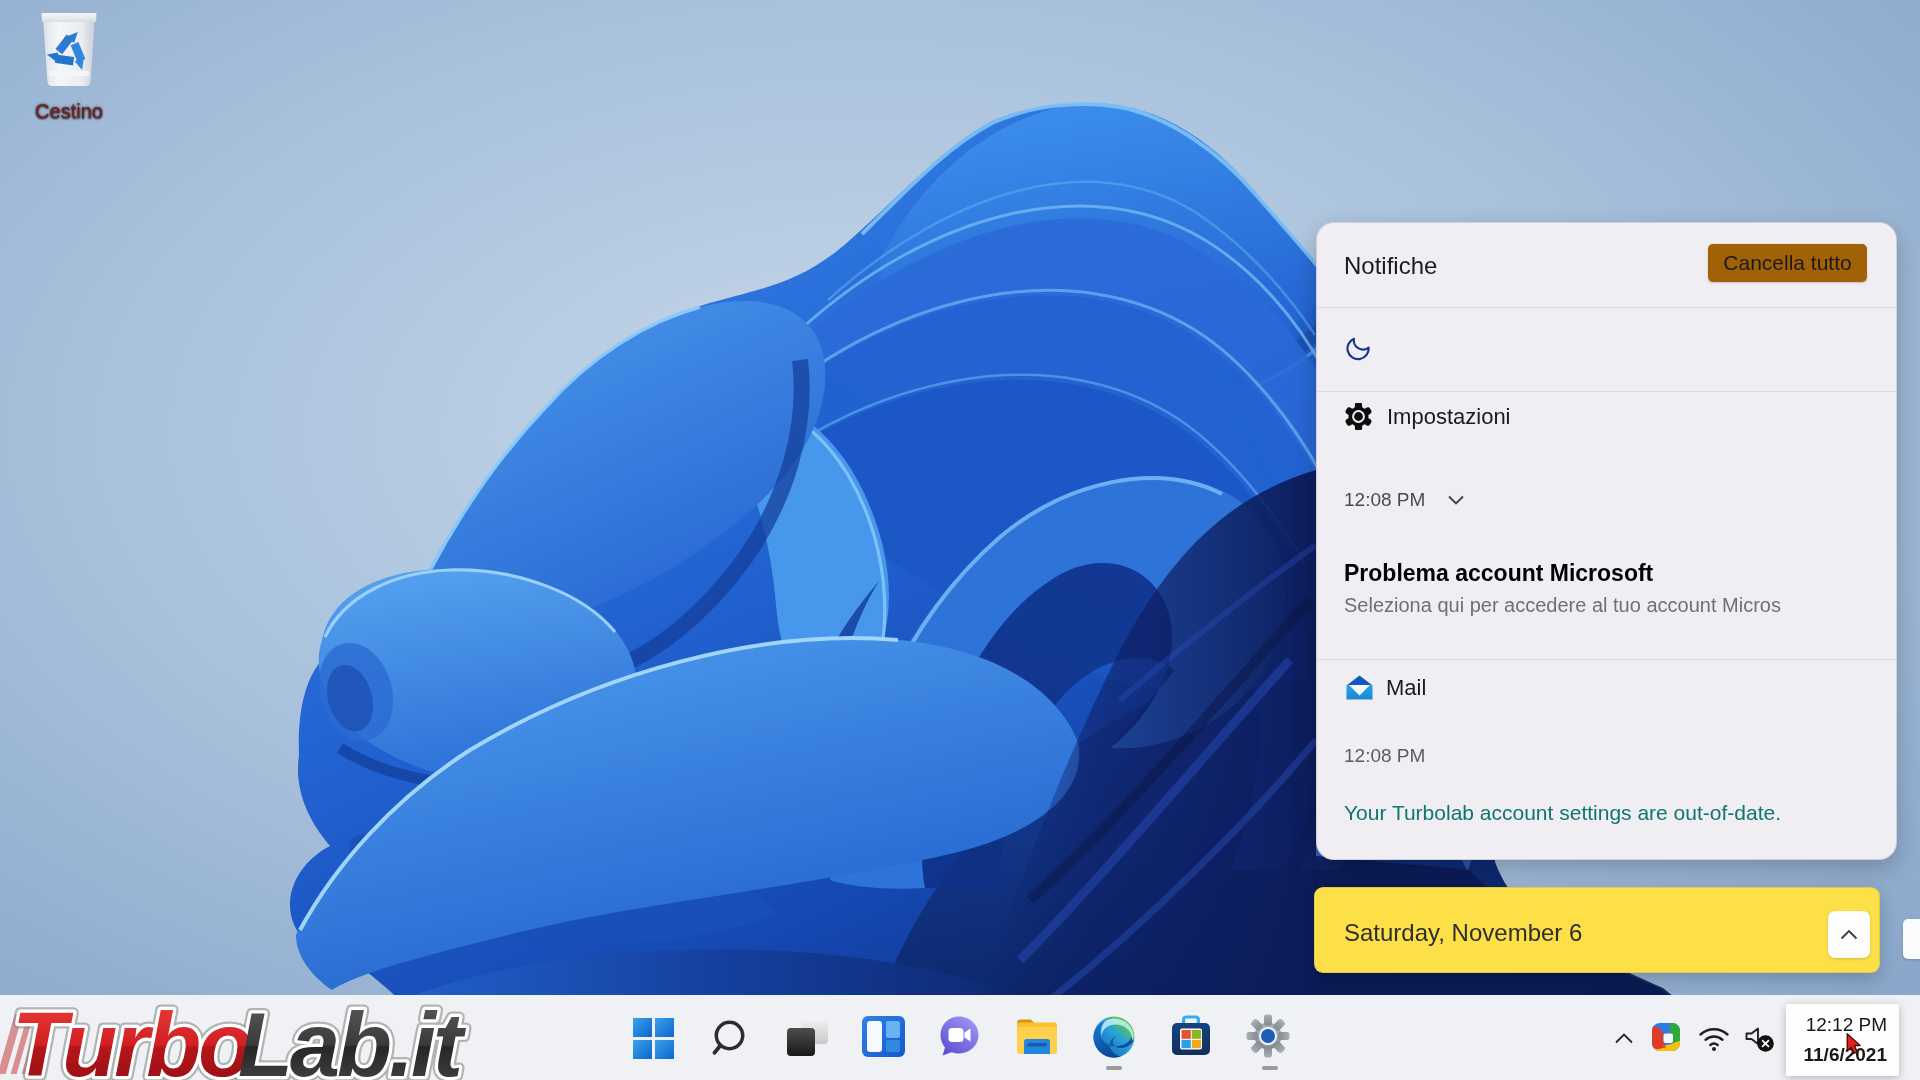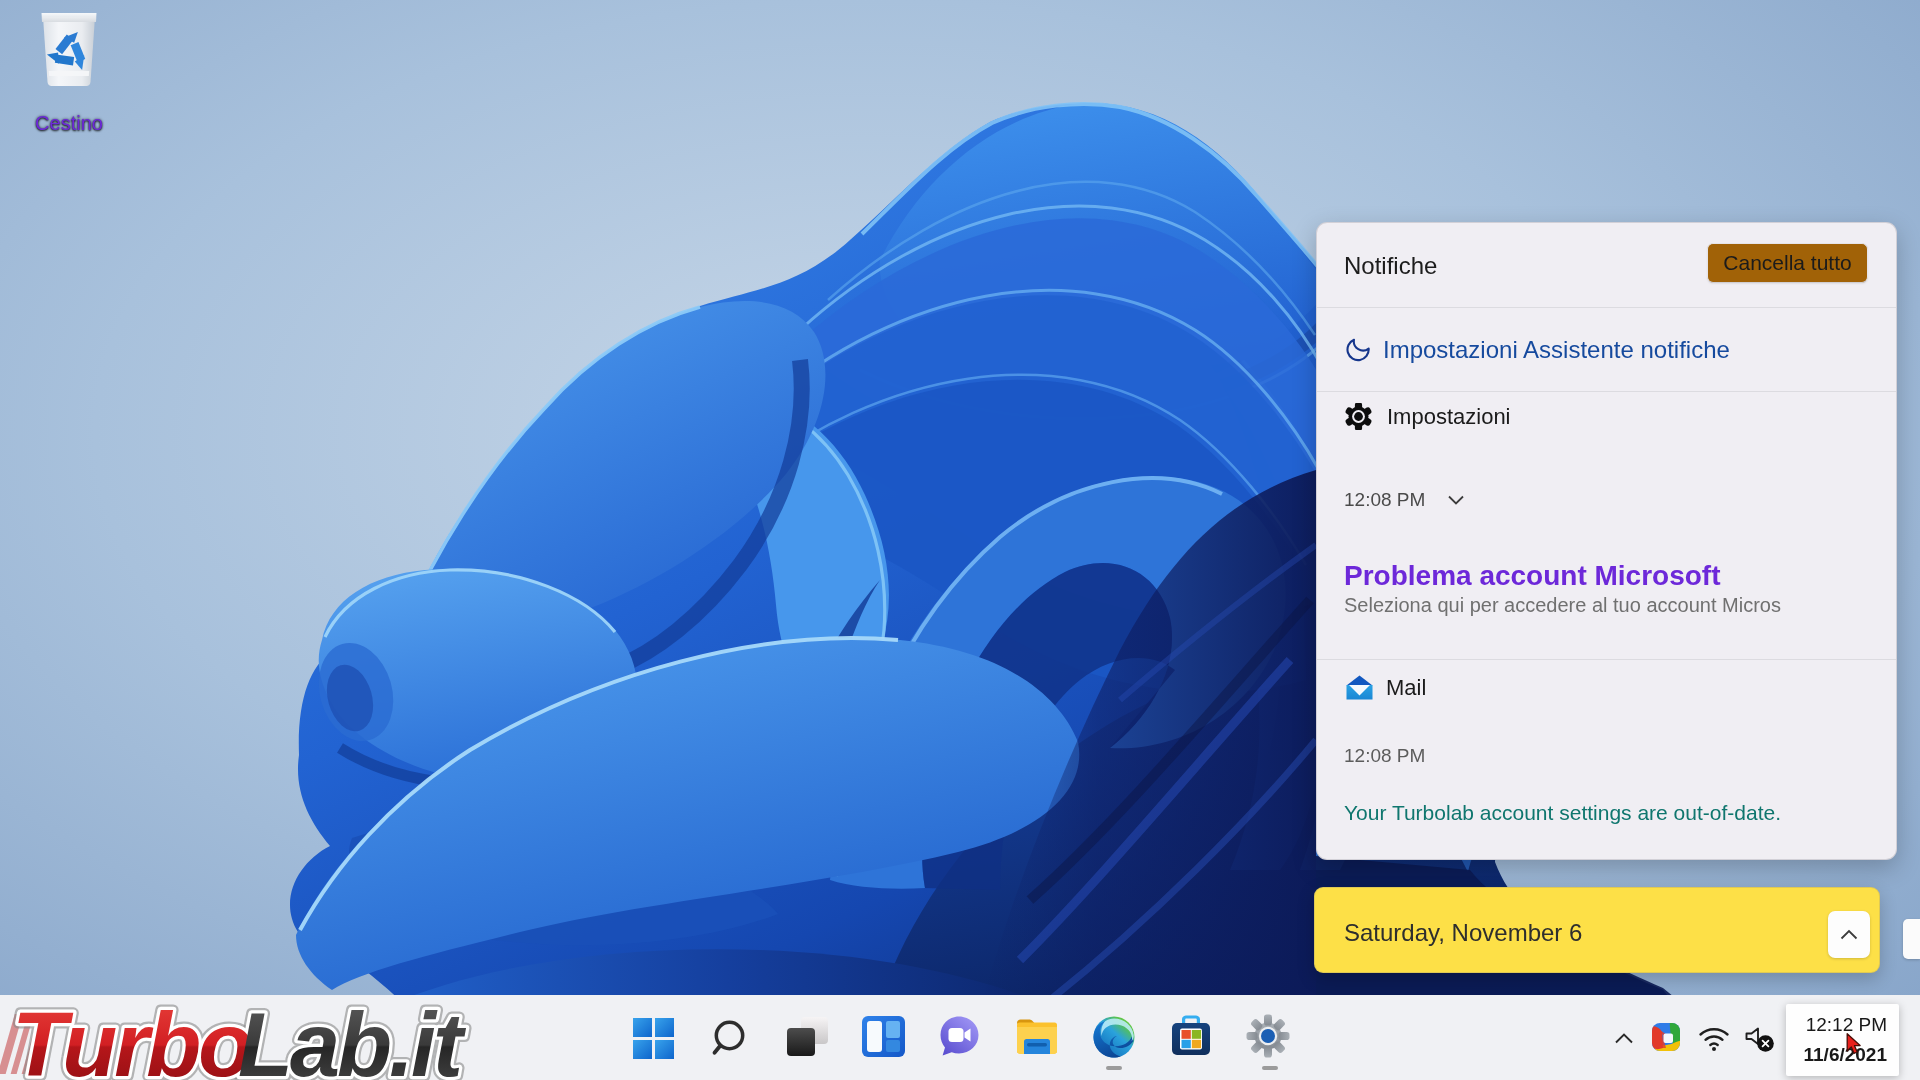--- a/index.html
+++ b/index.html
@@ -1,21 +1,21 @@
 <!DOCTYPE html>
 <html><head>
 <meta charset="utf-8">
 <style>
   html,body{margin:0;padding:0;}
   body{width:1920px;height:1080px;overflow:hidden;font-family:"Liberation Sans",sans-serif;}
   #screen{position:relative;width:1920px;height:1080px;overflow:hidden;background:#b6c6d8;}
   #wall{position:absolute;left:0;top:0;}
   
   #panel{position:absolute;left:1316px;top:222px;width:581px;height:638px;
-    background:#f0eef3;border-radius:11px;border:1px solid rgba(120,120,130,0.25);
+    background:#f0eef3;border-radius:18px;border:1px solid rgba(120,120,130,0.25);
     box-shadow:0 8px 24px rgba(0,0,0,0.22);box-sizing:border-box;}
   .pdiv{position:absolute;left:0;width:100%;height:1px;background:rgba(80,80,90,0.12);}
   #panel .hdr{position:absolute;left:27px;top:241px;font-size:23px;color:#1c1c1c;}
   #clearbtn{position:absolute;left:390px;top:20px;width:161px;height:40px;background:#a16207;
     border:1px solid #e6e4e8;border-bottom-color:#cfcdd1;border-radius:6px;box-shadow:0 1px 2px rgba(0,0,0,0.07);
     font-size:21px;color:#1b1b1b;display:flex;align-items:center;justify-content:center;box-sizing:border-box;}
   .prow{position:absolute;left:27px;display:flex;align-items:center;}
   .ptxt{font-size:22px;color:#1b1b1b;}
   
   #calbar{position:absolute;left:1314px;top:887px;width:566px;height:86px;background:#fde047;
@@ -24,21 +24,21 @@
   #calbar .date{position:absolute;left:29px;top:31px;font-size:24px;color:#2e2e2e;}
   #calup{position:absolute;left:513px;top:23px;width:42px;height:47px;background:#fdfdfd;
     border-radius:7px;box-shadow:0 1px 3px rgba(0,0,0,0.18);display:flex;align-items:center;justify-content:center;}
   #whitesliver{position:absolute;left:1903px;top:919px;width:17px;height:40px;background:#fbfbfb;
     border-radius:5px 0 0 5px;box-shadow:0 1px 3px rgba(0,0,0,0.2);}
   
   #taskbar{position:absolute;left:0;top:995px;width:1920px;height:85px;background:#f0f1f4;}
   .tbi{position:absolute;top:0;}
   
   #bin{position:absolute;left:14px;top:8px;width:110px;text-align:center;}
-  #binlabel{margin-top:24px;font-size:20px;color:#6d28d9;text-shadow:0 1px 2px rgba(0,0,0,0.9),0 0 3px rgba(0,0,0,0.6);text-align:center;}
+  #binlabel{margin-top:12px;font-size:20px;color:#7f1d1d;text-shadow:0 1px 2px rgba(0,0,0,0.9),0 0 3px rgba(0,0,0,0.6);text-align:center;}
   #logo{position:absolute;left:0px;top:996px;z-index:30;}
   #clockbox{z-index:40;position:absolute;left:1786px;top:1004px;width:113px;height:72px;background:#fefefe;
     border-radius:2px;box-shadow:0 2px 8px rgba(0,0,0,0.25);}
   #clockbox .t1{position:absolute;right:12px;top:10px;font-size:19px;color:#191919;}
   #clockbox .t2{position:absolute;right:12px;top:40px;font-size:19px;color:#191919;font-weight:bold;}
 </style>
 </head>
 <body>
 <div id="screen">
 <svg id="wall" width="1920" height="1080" viewBox="0 0 1920 1080">
@@ -207,21 +207,20 @@
 </svg>
 <div id="panel">
   <div class="hdr" style="top:29px;left:27px;position:absolute;font-size:24px;color:#1c1c1c;">Notifiche</div>
   <div id="clearbtn">Cancella tutto</div>
   <div class="pdiv" style="top:84px;"></div>
 
   <div class="prow" style="top:113px;">
     <svg width="26" height="26" viewBox="0 0 26 26" style="margin-right:13px;">
       <path d="M 15.5 2.6 A 10.6 10.6 0 1 0 23.8 17.6 A 9.2 9.2 0 0 1 15.5 2.6 Z" fill="none" stroke="#16368c" stroke-width="2.1" stroke-linejoin="round" transform="rotate(-30 13 13)"></path>
     </svg>
-    <span style="font-size:24px;color:#164a9e;">Impostazioni Assistente notifiche</span>
   </div>
   <div class="pdiv" style="top:168px;"></div>
 
   <div class="prow" style="top:180px;">
     <svg width="29" height="27" viewBox="0 0 29 27" style="margin-right:14px;">
       <g fill="#0d0d0d">
         <circle cx="14.5" cy="13.5" r="10"></circle>
         <rect x="10.9" y="-0.5" width="7.2" height="8" rx="2.4"></rect>
         <rect x="10.9" y="19.5" width="7.2" height="8" rx="2.4"></rect>
         <rect x="10.9" y="-0.5" width="7.2" height="8" rx="2.4" transform="rotate(60 14.5 13.5)"></rect>
@@ -234,21 +233,21 @@
     </svg>
     <span class="ptxt">Impostazioni</span>
   </div>
   <div class="prow" style="top:266px;">
     <span style="font-size:19px;color:#4a4a4a;">12:08 PM</span>
     <svg width="18" height="12" viewBox="0 0 18 12" style="margin-left:22px;">
       <polyline points="2,2.5 9,9.5 16,2.5" fill="none" stroke="#3c3c3c" stroke-width="1.8"></polyline>
     </svg>
   </div>
   <div class="prow" style="top:337px;">
-        <span style="font-size:28px;font-weight:bold;color:#6d28d9;">Problema account Microsoft</span>
+        <span style="font-size:23px;font-weight:bold;color:#000000;">Problema account Microsoft</span>
       </div>
   <div class="prow" style="top:371px;">
         <span style="font-size:20px;color:#707070;">Seleziona qui per accedere al tuo account Micros</span>
       </div>
   <div class="pdiv" style="top:436px;"></div>
 
   <div class="prow" style="top:450px;">
     <svg width="31" height="29" viewBox="0 0 31 29" style="margin-right:11px;">
       <defs>
             <linearGradient id="mailg" x1="0" y1="0" x2="0" y2="1">

